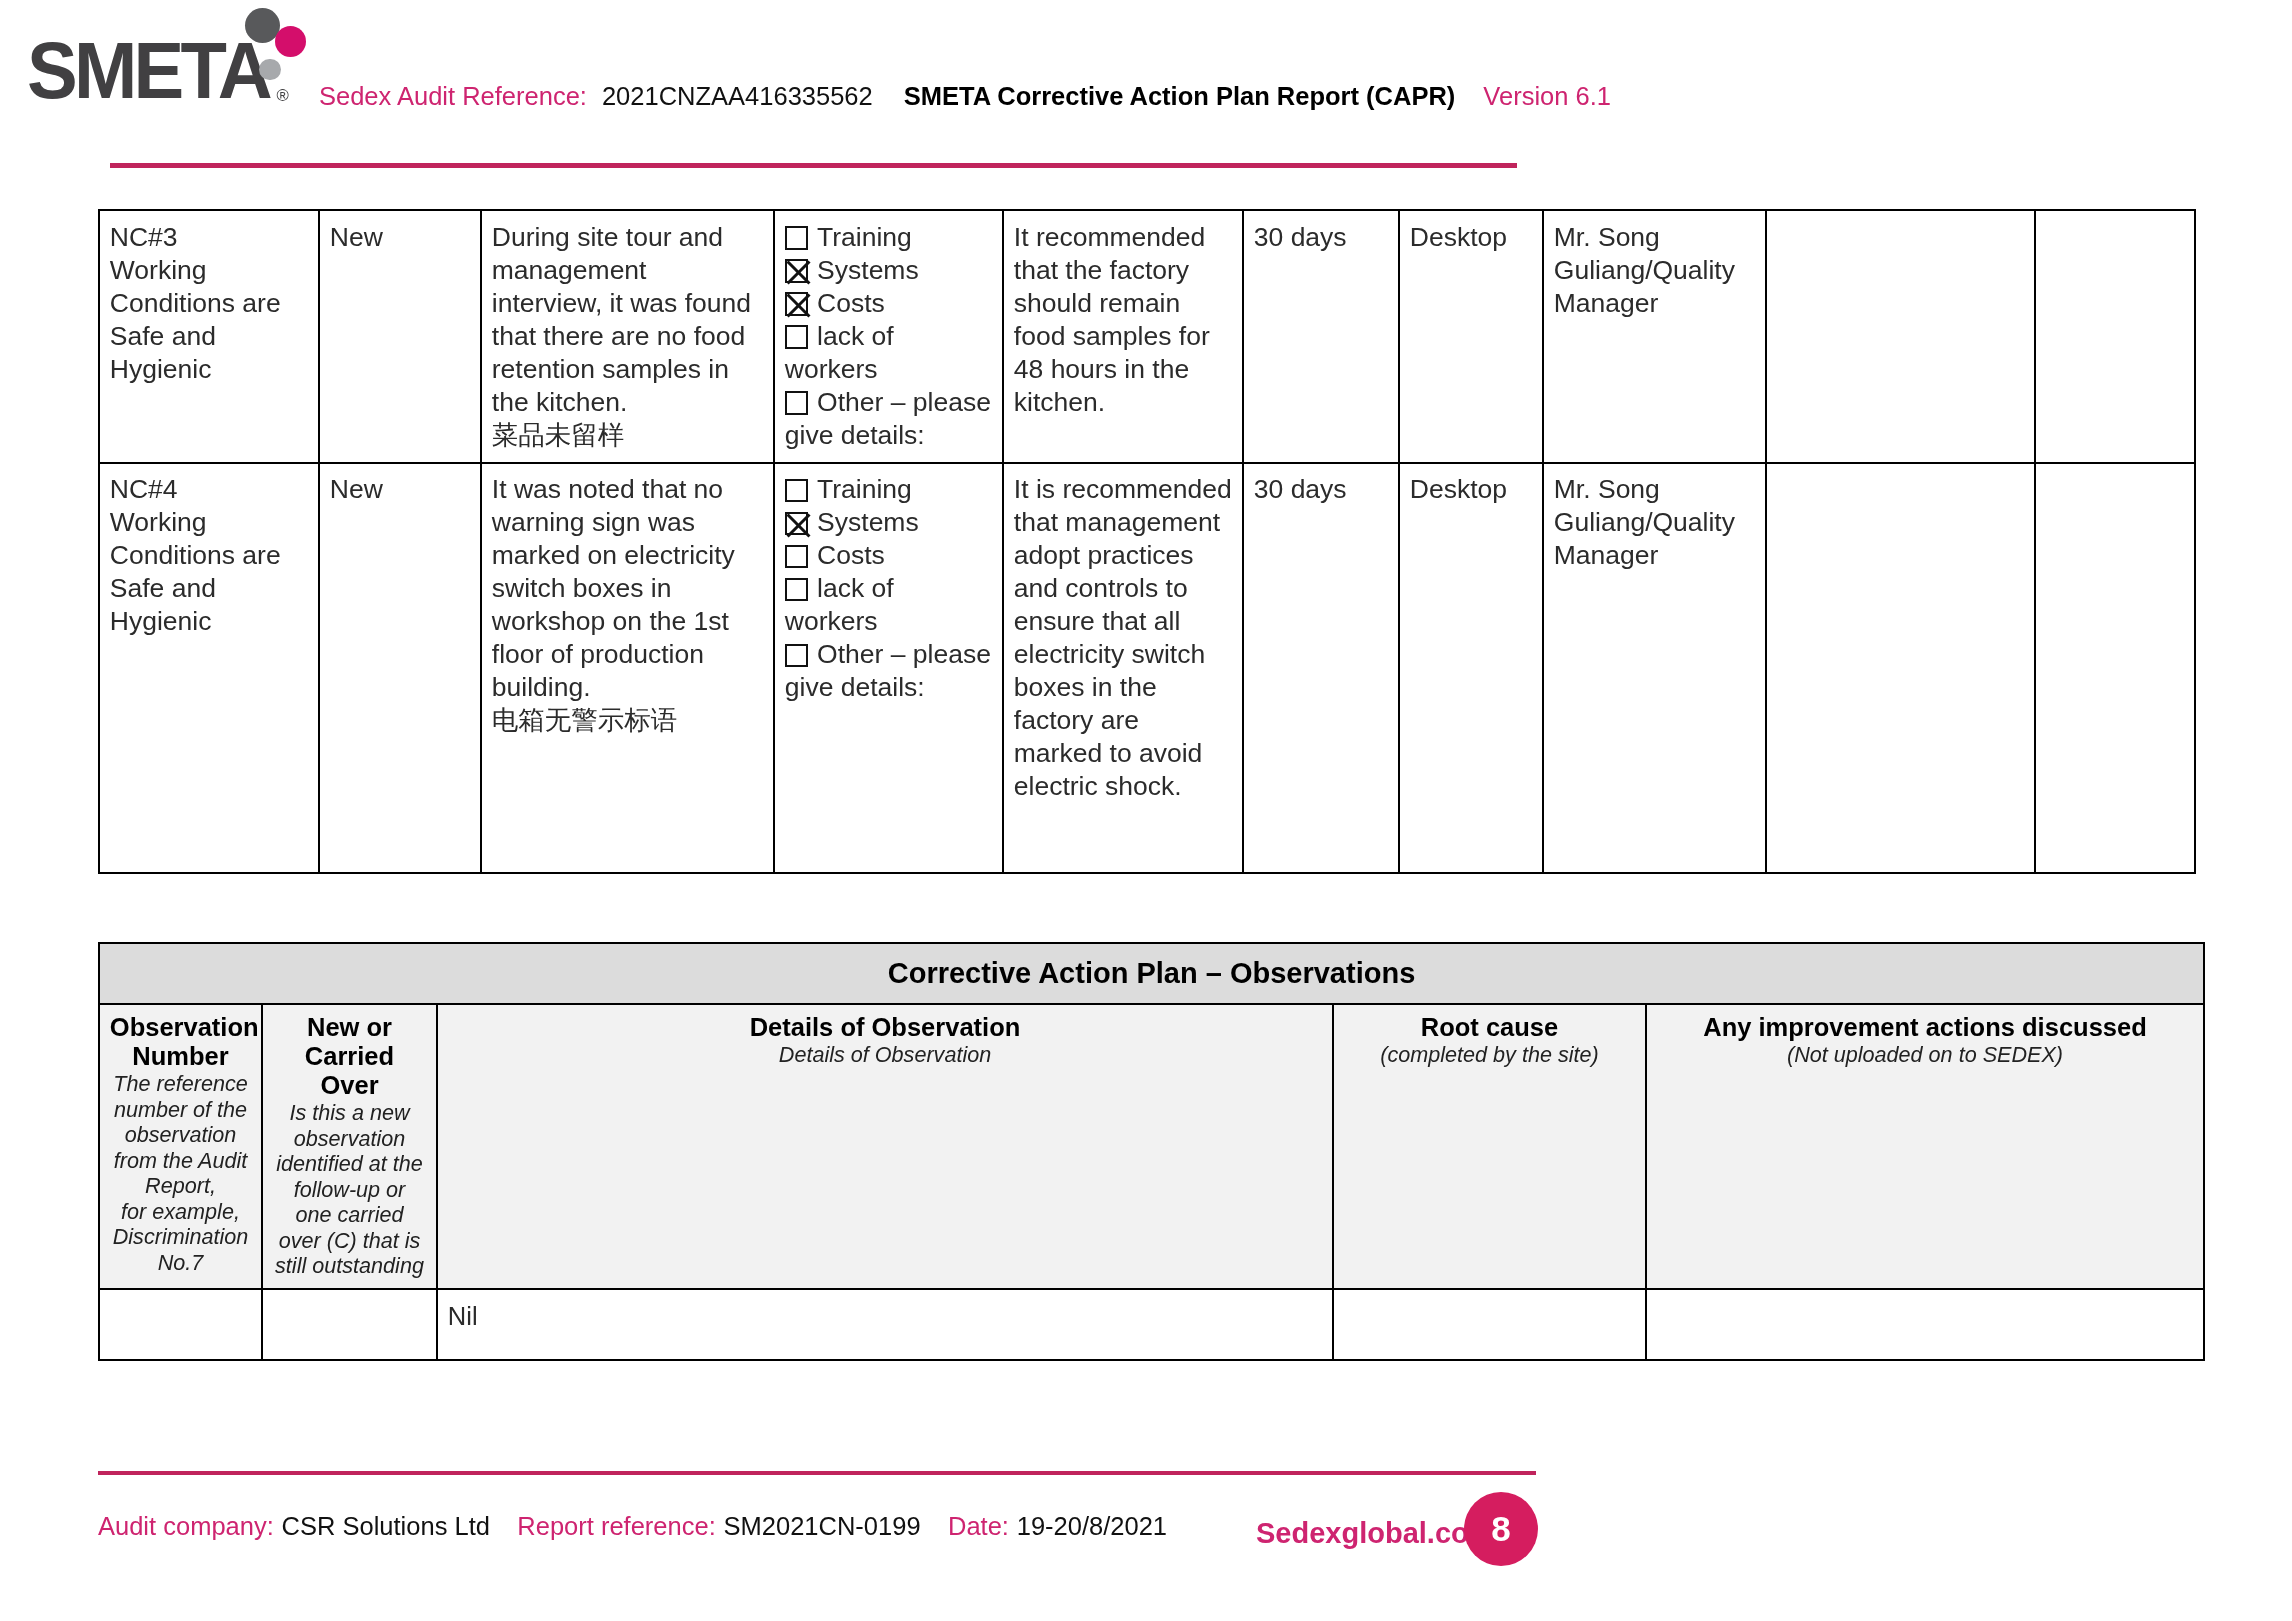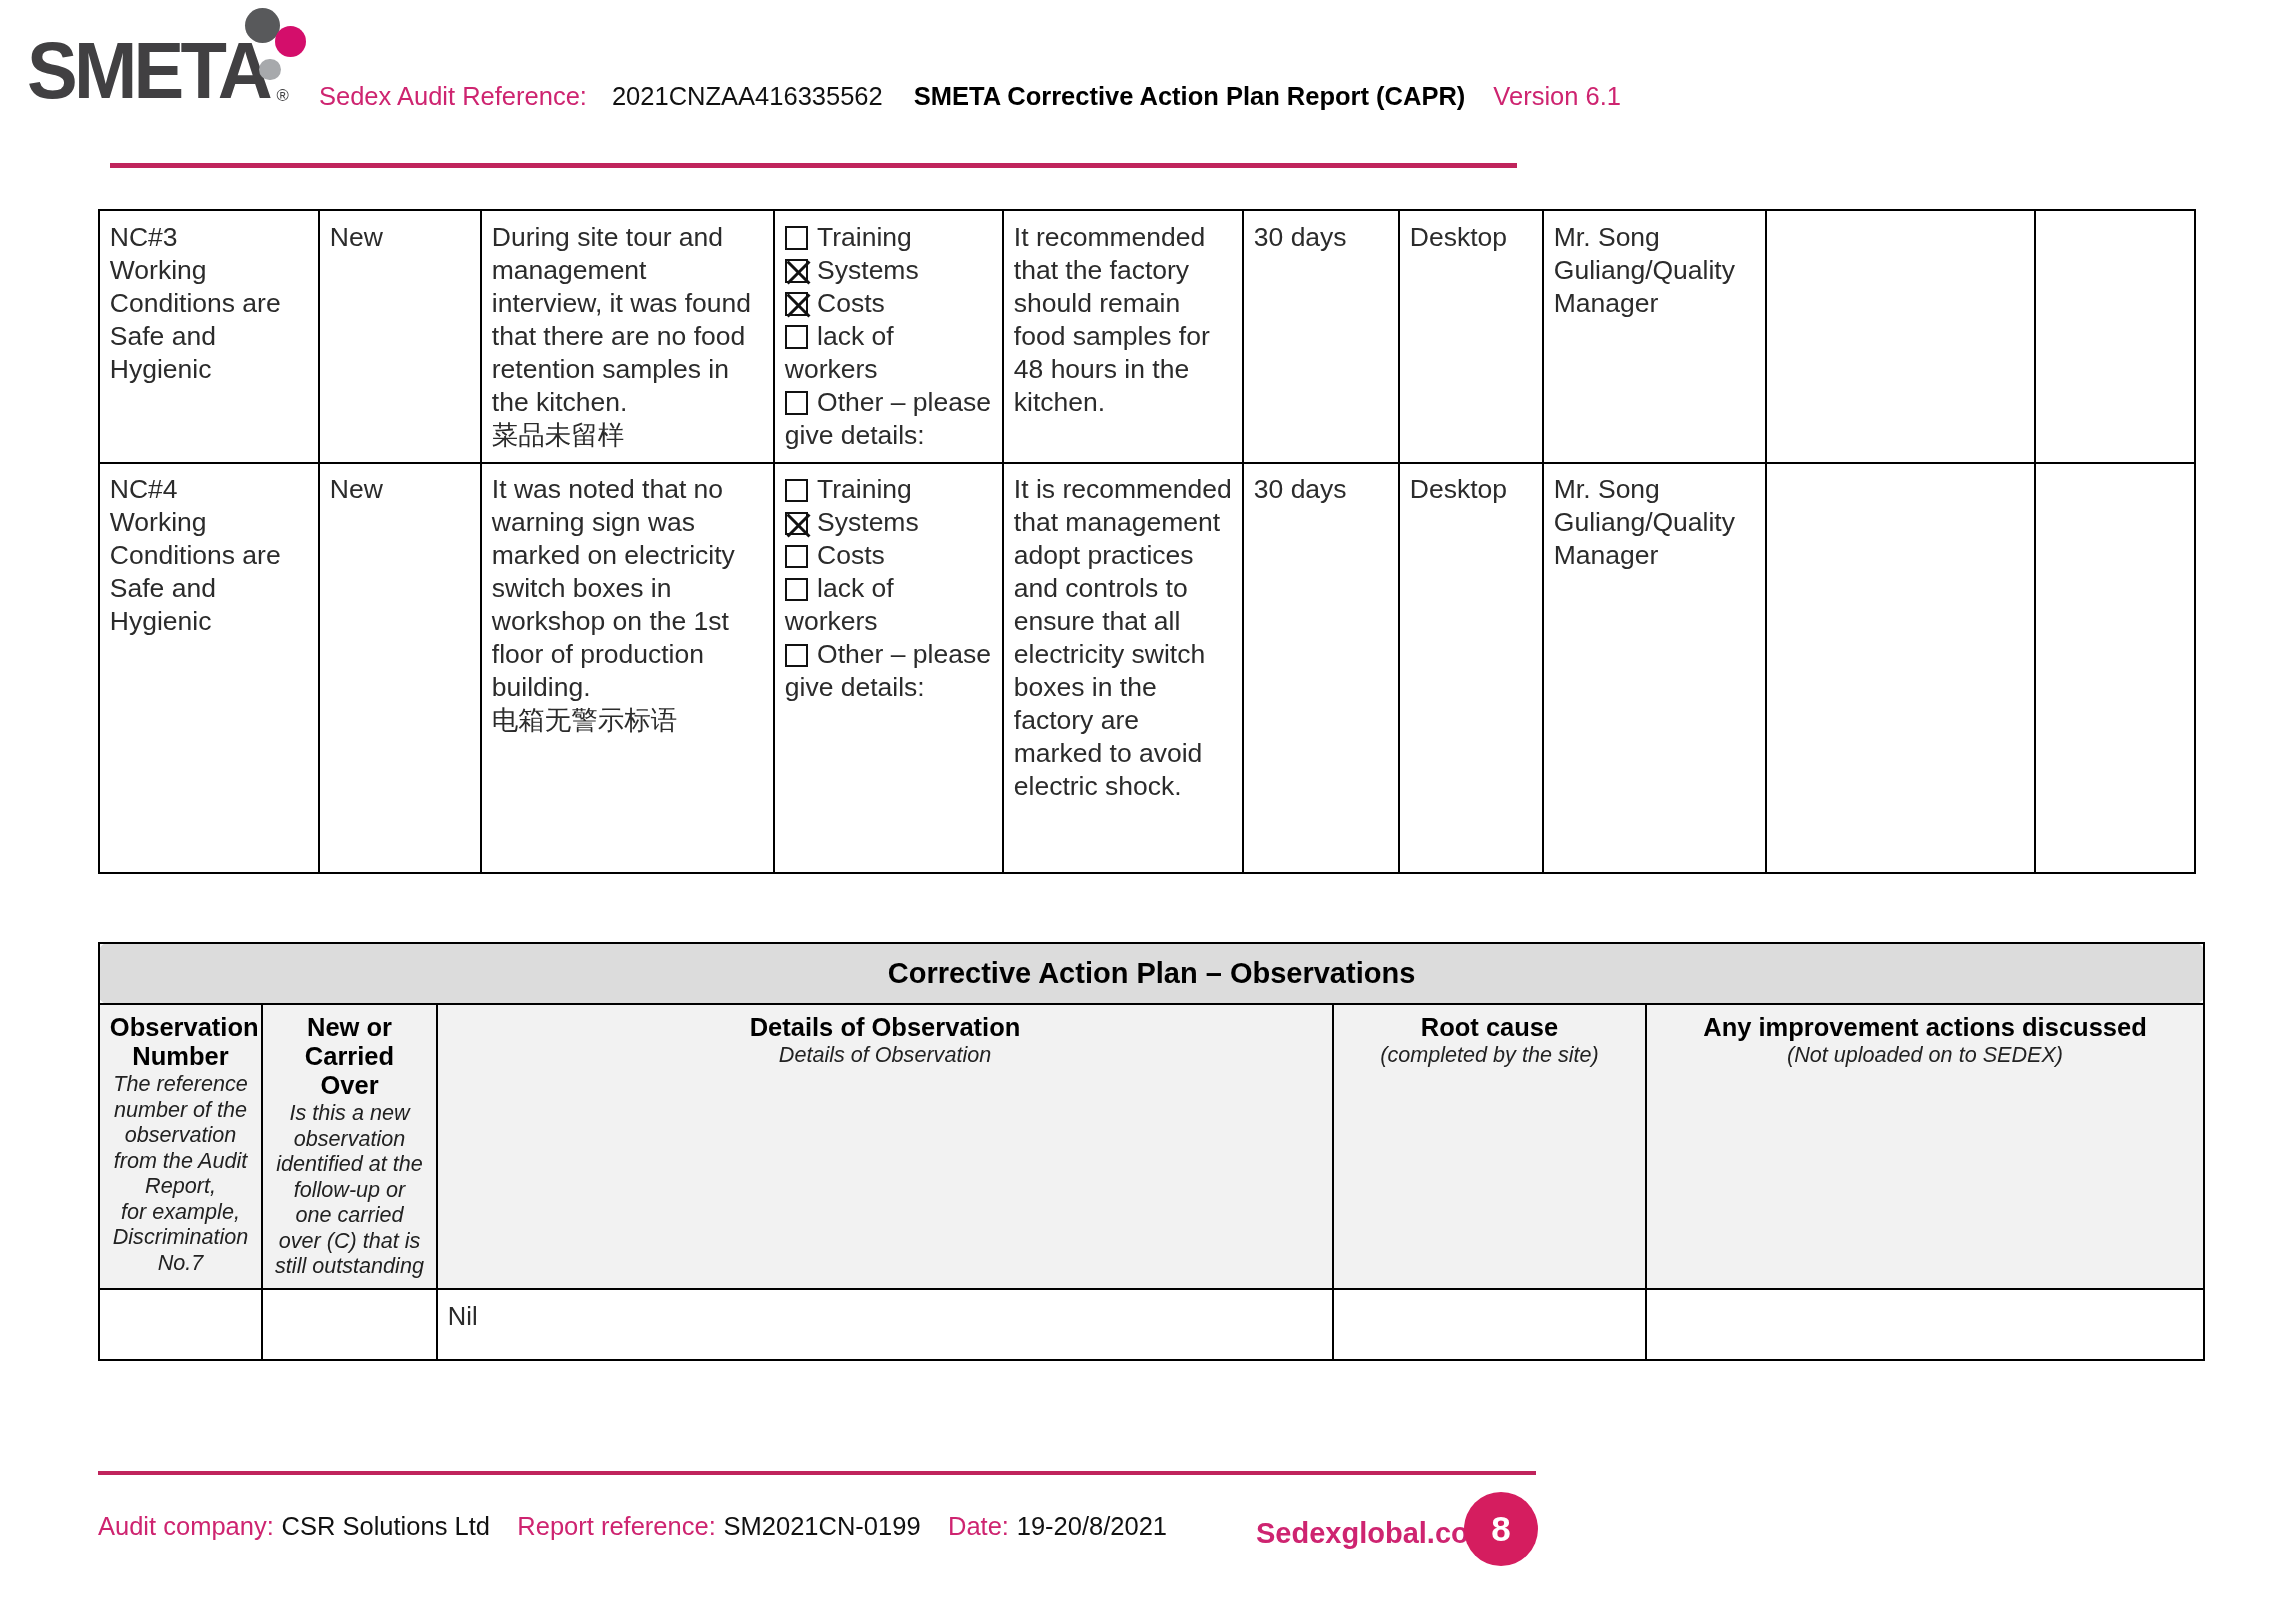--- a/index.html
+++ b/index.html
@@ -13,21 +13,21 @@
                letter-spacing:-3.9px; color:#414042; transform:scaleX(.95); transform-origin:left top; }
   .dot { position:absolute; border-radius:50%; }
   .dot-dark  { left:218px; top:2px;  width:35px; height:35px; background:#58595b; }
   .dot-pink  { left:248px; top:20.6px; width:31px; height:31px; background:#d40e6b; }
   .dot-light { left:232px; top:53px; width:21.6px; height:21.6px; background:#a7a9ac; }
   .registered { position:absolute; left:249px; top:80px; font-size:16.7px; color:#414042; }
 
   
   .header-text { position:absolute; left:319px; top:82px; font-size:25.5px; white-space:nowrap; }
   .pink { color:#ce2470; }
-  .ht-value { color:#111; margin-left:25px; }
+  .ht-value { color:#111; margin-left:15px; }
   .ht-title { color:#000; font-weight:bold; margin-left:31px; }
   .ht-version { margin-left:28px; }
   .rule { position:absolute; background:#c0245c; }
   .rule-top { left:110px; top:163px; width:1407px; height:4.9px; }
   .rule-bottom { left:98px; top:1471px; width:1438px; height:3.9px; }
 
   
   table { border-collapse:collapse; table-layout:fixed; position:absolute; background:#fff; }
   td { border:2.9px solid #000; vertical-align:top; text-align:left;
        padding:9.8px 9.8px; font-size:26.5px; line-height:33px; color:#2b2b2b; overflow:hidden; }
@@ -40,21 +40,21 @@
   .cb { display:inline-block; width:23.5px; height:23.5px; border:2.9px solid #111;
         margin-right:8.8px; vertical-align:-3.9px; position:relative; }
   .cb[data-checked="true"]::before,
   .cb[data-checked="true"]::after {
         content:""; position:absolute; left:-3.9px; top:9.8px; width:31px; height:2.9px; background:#111; }
   .cb[data-checked="true"]::before { transform:rotate(45deg); }
   .cb[data-checked="true"]::after  { transform:rotate(-45deg); }
 
   .obs { left:98px; top:942px; width:2104px; }
   .obs-title-cell { background:#dcdcdc; text-align:center; vertical-align:middle;
-                    font-weight:bold; font-size:29px; color:#000; height:61px; padding:5.9px;border-radius:9px; }
+                    font-weight:bold; font-size:29px; color:#000; height:61px; padding:5.9px; }
   .obs-h { background:#f2f2f2; text-align:center; height:263px; padding-top:8px; }
   .obs-h-title { font-weight:bold; font-size:25.5px; line-height:29px; color:#000; }
   .obs-h-sub { font-style:italic; font-size:21.6px; line-height:25.5px; color:#222; white-space:pre-line; }
   .obs tr.obs-data td { height:71px; font-size:25.5px; }
 
   
   .footer-text { position:absolute; left:98px; top:1512px; font-size:25.5px; white-space:nowrap; }
   .f-value { color:#111; margin-left:7.8px; }
   .f-group { margin-left:27.4px; }
   .website { position:absolute; left:1256px; top:1517px; font-size:29px; font-weight:bold; color:#ce2470; }

